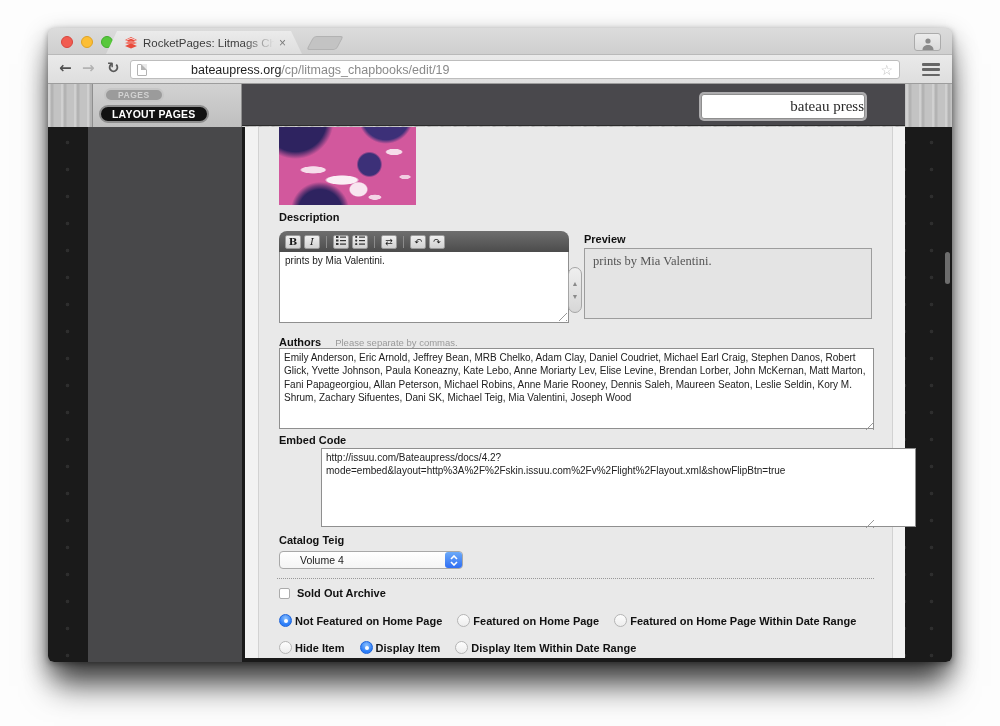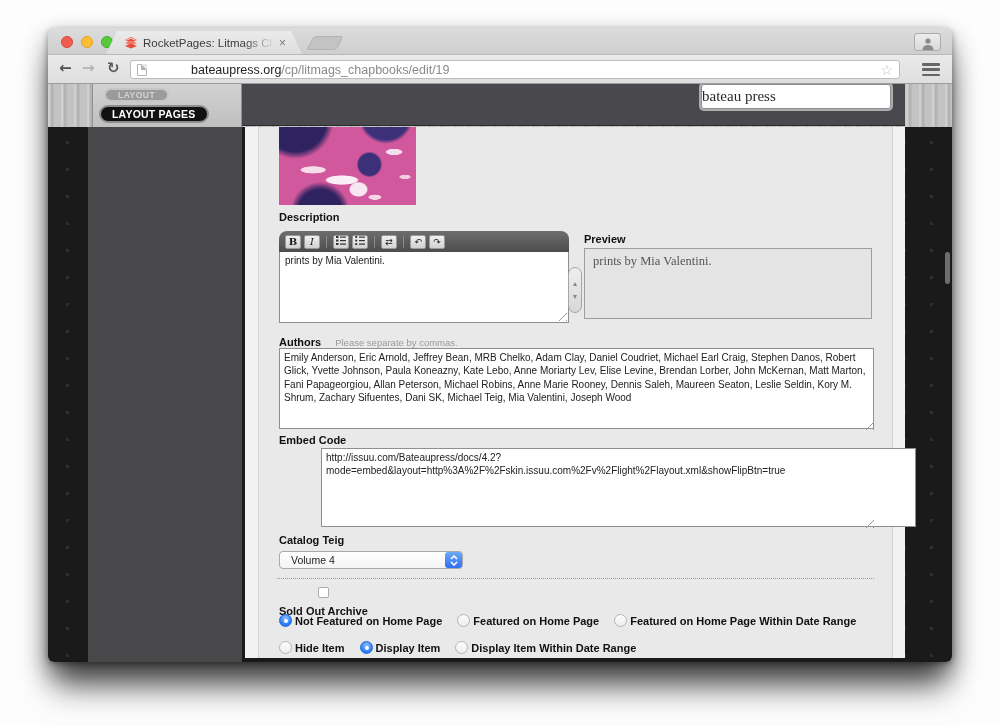--- a/index.html
+++ b/index.html
@@ -50,23 +50,23 @@
   .dark-bar { position:absolute; left:193px; top:0; width:664px; height:42px; background:#49484c; border-bottom:1px solid #2c2c2c; }
   .btn-panel { position:absolute; left:44px; top:0; width:150px; height:43px;
                background:linear-gradient(#d2d2d2,#bfbfbf); border-left:1px solid #8f8f8f; border-right:1px solid #8f8f8f; }
   .logout { position:absolute; left:11px; top:4px; height:14px; padding:0 12px; border-radius:8px;
             background:#9b9b9b; border:2px solid #c6c6c6; color:#d2d2d2; font-size:8.5px; font-weight:bold;
             letter-spacing:.5px; line-height:10px; }
   .layout-pages { position:absolute; left:6px; top:21px; height:18px; padding:0 11px; border-radius:10px;
                   background:#111; border:2px solid #8d8d8d; color:#fff; font-size:10.5px; font-weight:bold;
                   line-height:14px; letter-spacing:.2px; }
   .sidebar { position:absolute; left:40px; top:43px; width:154px; bottom:0; background:#48484a; }
-  .brand { position:absolute; left:653px; top:0; width:190px; height:25px; background:#fff; border-radius:3px;
+  .brand { position:absolute; left:653px; top:10px; width:164px; height:25px; background:#fff; border-radius:3px;
            border:1px solid #8f8f8f; box-shadow:0 0 0 2px rgba(255,255,255,.55);
-           font-family:"Liberation Serif",serif; font-size:15px; color:#2a2a2a; text-align:left; line-height:23px; }
+           font-family:"Liberation Serif",serif; font-size:15px; color:#2a2a2a; text-align:right; line-height:23px; }
   .scroll-thumb { position:absolute; right:2px; top:168px; width:5px; height:32px; border-radius:3px; background:#7d7d7d; opacity:.85; }
 
   .sheet { position:absolute; left:197px; top:43px; width:660px; bottom:4px; background:#f2f2f2; }
   .inner { position:absolute; left:13px; top:0; width:635px; bottom:0; background:#e9e9e9;
            border-left:1px solid #d2d2d2; border-right:1px solid #d2d2d2; }
 
   
   .artwork { position:absolute; left:20px; top:0; width:137px; height:78px; background-color:#d2589d;
     background-image:
       radial-gradient(circle at 12% -8%, #2e2360 0 21%, rgba(46,35,96,.6) 23%, transparent 26%),
@@ -103,29 +103,29 @@
   .preview-box { position:absolute; left:325px; top:121px; width:288px; height:71px; background:#e4e4e4;
                  border:1px solid #9d9d9d; padding:5px 8px; font-family:"Liberation Serif",serif;
                  font-size:12.5px; color:#555; }
 
   .ta { position:absolute; left:20px; width:595px; background:#fff; border:1px solid #8f8f8f;
         font-size:10px; color:#222; line-height:1.34; padding:2px 4px; white-space:pre-wrap;
         overflow-wrap:break-word; word-break:break-word; }
 
   .select { position:absolute; left:20px; top:424px; width:184px; height:18px; border:1px solid #a8a8a8;
             border-radius:4px; background:linear-gradient(#fff,#f4f4f4); display:flex; align-items:center; }
-  .select-val { font-size:10.5px; color:#222; padding-left:11px; flex:1; }
+  .select-val { font-size:10.5px; color:#222; padding-left:20px; flex:1; }
   .select-cap { width:17px; height:16px; margin-right:0px; border-radius:3px;
                 background:linear-gradient(#6caaf8,#2f6ef3); display:flex; flex-direction:column;
                 align-items:center; justify-content:center; gap:1px; }
   .select-cap svg { display:block; }
 
   .dotsep { position:absolute; left:18px; right:18px; top:451px; border-top:1px dotted #989898; }
 
-  .check-row { position:absolute; left:20px; top:460px; display:flex; align-items:center; gap:7px;flex-direction:column; }
+  .check-row { position:absolute; left:20px; top:460px; display:flex; align-items:center; gap:7px; }
   .checkbox { width:11px; height:11px; background:#fff; border:1px solid #ababab; border-radius:2px; }
   .opt-label { font-size:11px; font-weight:bold; color:#111; }
 
   .radio-row { position:absolute; left:20px; display:flex; align-items:center; gap:15px; }
   .radio-item { display:flex; align-items:center; gap:3px; }
   .radio { width:13px; height:13px; border-radius:50%; background:linear-gradient(#fdfdfd,#ededed);
            border:1px solid #b5b5b5; position:relative; flex:0 0 auto; }
   .radio.on { background:radial-gradient(circle at 50% 30%, #8cc0fd, #2c7ef8 65%); border-color:#1e64da; }
   .radio.on::after { content:""; position:absolute; left:4px; top:4px; width:4px; height:4px; border-radius:50%; background:#fff; }
 </style>
@@ -173,21 +173,21 @@
         <i></i>
         <i></i>
       </div>
   </div>
 
   <div class="viewport">
     <div class="ridge-bar"></div>
     <div class="dark-bar"></div>
     <div class="sidebar"></div>
     <div class="btn-panel">
-      <div class="logout">LAYOUT</div>
+      <div class="logout">PAGES</div>
       <div class="layout-pages">LAYOUT PAGES</div>
     </div>
     <div class="brand">bateau press</div>
     <div class="scroll-thumb"></div>
 
     <div class="sheet">
       <div class="inner">
 
         <div class="artwork"></div>
 

